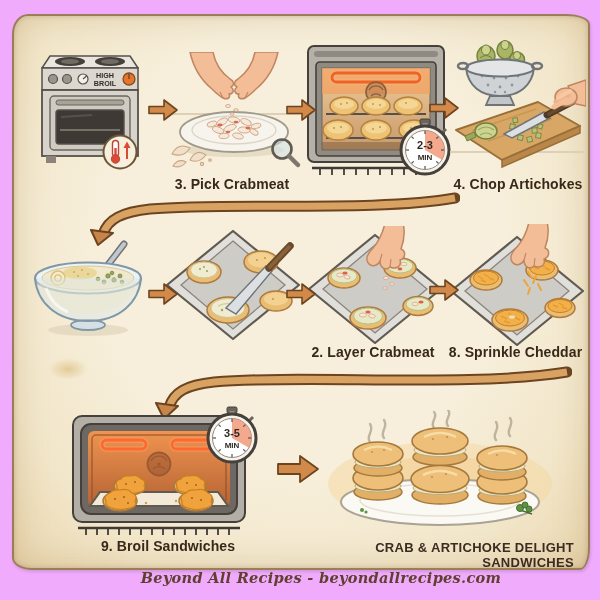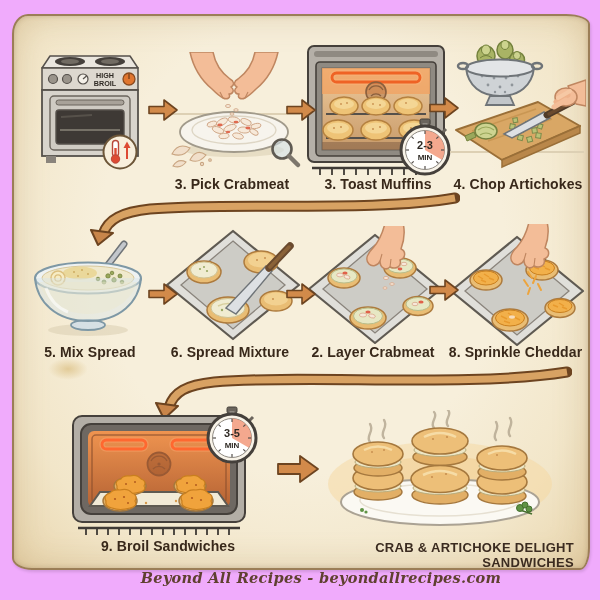--- a/index.html
+++ b/index.html
@@ -276,21 +276,20 @@
         <polygon points="120,52 138,46 138,72 128,70" fill="#f3bd98" stroke="#bf8660" stroke-width="1.5" stroke-linejoin="round"></polygon>
         <ellipse cx="118" cy="63" rx="11" ry="9" fill="#f3bd98" stroke="#bf8660" stroke-width="1.5"></ellipse>
         <line x1="108" y1="68" x2="120" y2="61" stroke="#eeb28b" stroke-width="5" stroke-linecap="round"></line>
         <line x1="106" y1="73" x2="118" y2="66" stroke="#f3bd98" stroke-width="5" stroke-linecap="round"></line>
         <line x1="110" y1="64" x2="122" y2="57" stroke="#f6c8a4" stroke-width="4" stroke-linecap="round"></line>
       </g>
     </svg>
   </figure>
 
   <div class="label" style="left:158px;top:177px;width:148px">3. Pick Crabmeat</div>
-  <div class="label" style="left:304px;top:177px;width:148px">3. Toast Muffins</div>
   <div class="label" style="left:442px;top:177px;width:152px">4. Chop Artichokes</div>
 
   <div class="arrow" style="left:147px;top:97px;width:32px;height:26px">
     <svg viewBox="0 0 32 26">
         <polygon points="2,9.5 17,9.5 17,3 30,13 17,23 17,16.5 2,16.5" fill="#d28a4a" stroke="#6d4420" stroke-width="1.6" stroke-linejoin="round"></polygon>
       </svg>
   </div>
   <div class="arrow" style="left:285px;top:97px;width:32px;height:26px">
     <svg viewBox="0 0 32 26">
         <polygon points="2,9.5 17,9.5 17,3 30,13 17,23 17,16.5 2,16.5" fill="#d28a4a" stroke="#6d4420" stroke-width="1.6" stroke-linejoin="round"></polygon>
@@ -457,22 +456,20 @@
       <g stroke="#eda43c" stroke-width="2" stroke-linecap="round">
         <line x1="80" y1="48" x2="84" y2="54"></line>
           <line x1="88" y1="52" x2="85" y2="59"></line>
           <line x1="76" y1="56" x2="80" y2="62"></line>
           <line x1="90" y1="60" x2="93" y2="66"></line>
           <line x1="82" y1="64" x2="80" y2="70"></line>
       </g>
     </svg>
   </figure>
 
-  <div class="label" style="left:25px;top:345px;width:130px">5. Mix Spread</div>
-  <div class="label" style="left:155px;top:345px;width:150px">6. Spread Mixture</div>
   <div class="label" style="left:298px;top:345px;width:150px">2. Layer Crabmeat</div>
   <div class="label" style="left:438px;top:345px;width:155px">8. Sprinkle Cheddar</div>
 
   <div class="arrow" style="left:147px;top:281px;width:32px;height:26px">
     <svg viewBox="0 0 32 26">
         <polygon points="2,9.5 17,9.5 17,3 30,13 17,23 17,16.5 2,16.5" fill="#d28a4a" stroke="#6d4420" stroke-width="1.6" stroke-linejoin="round"></polygon>
       </svg>
   </div>
   <div class="arrow" style="left:285px;top:281px;width:32px;height:26px">
     <svg viewBox="0 0 32 26">

